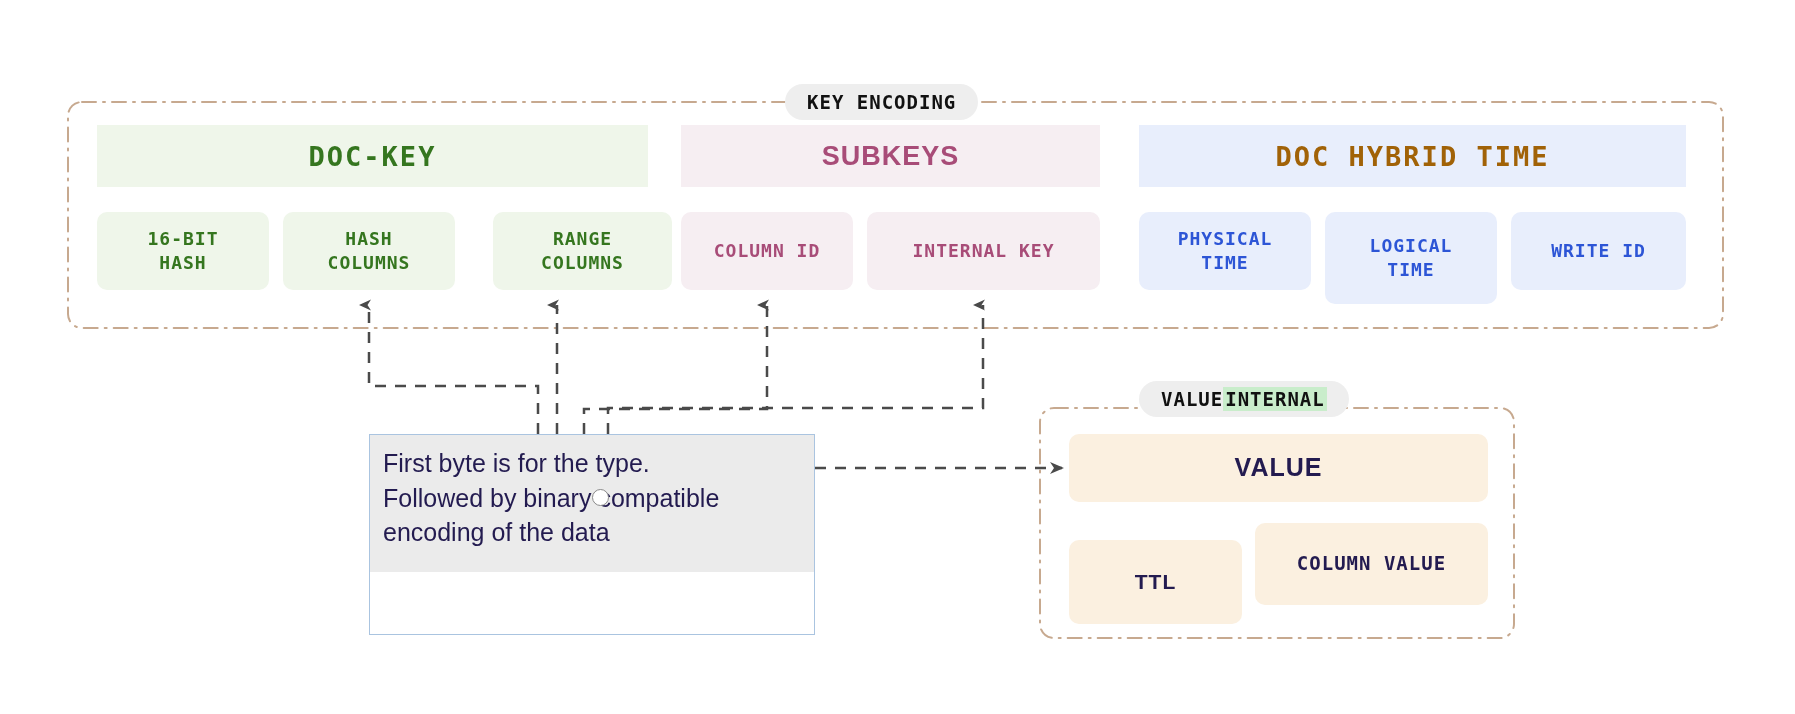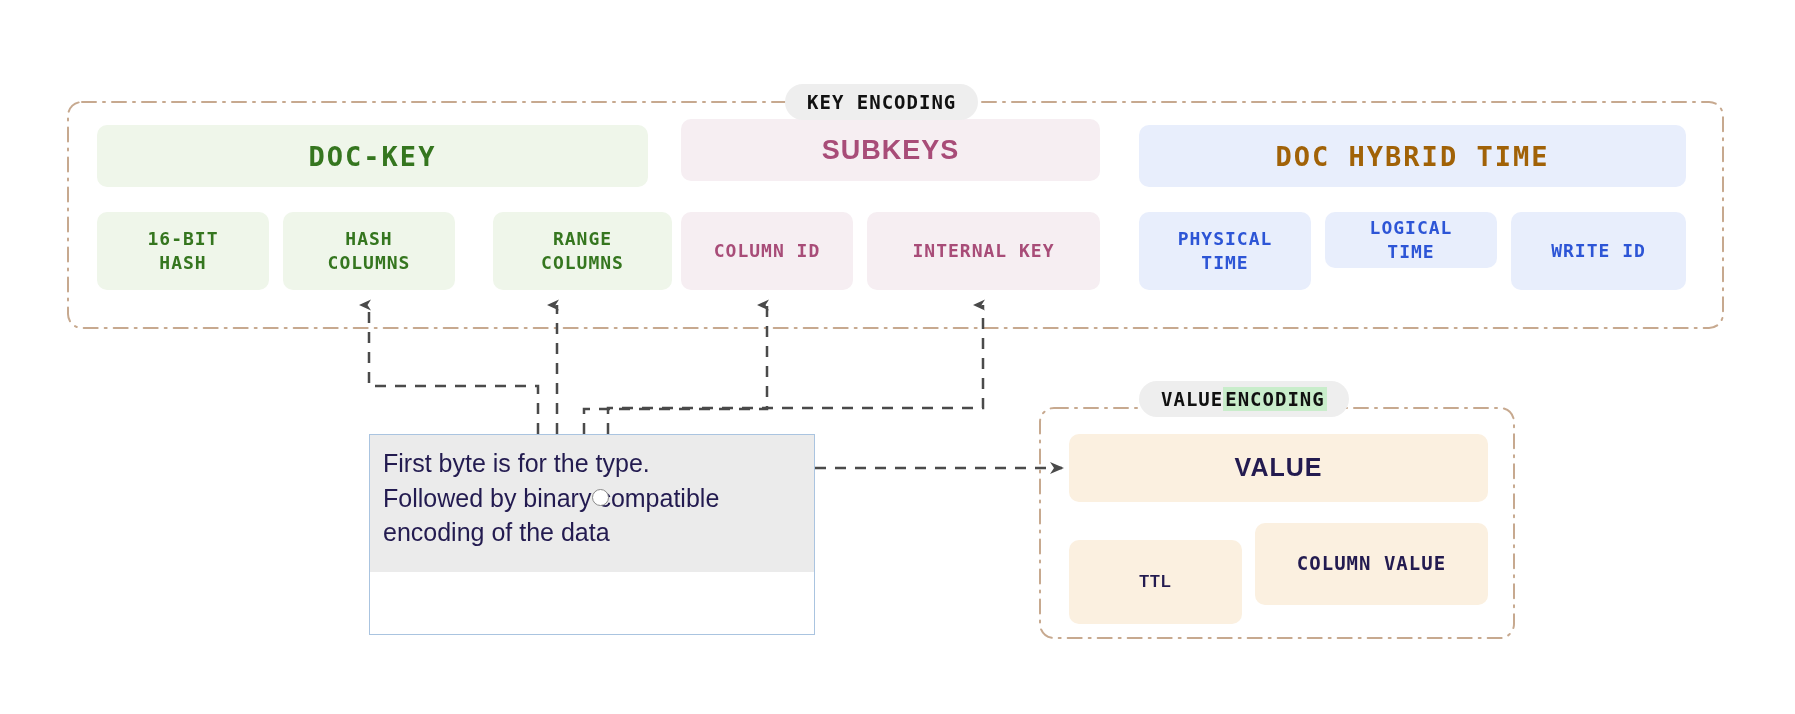--- a/index.html
+++ b/index.html
@@ -78,35 +78,35 @@
     top: 381px;
   }
   .badge .hl {
     background: #c9edcb;
     padding: 1px 2px;
   }
 
   
   .grouphead {
     position: absolute;
-    border-radius: 10px;
+    border-radius: 0;
     display: flex;
     align-items: center;
     justify-content: center;
     font-size: 27px;
     font-weight: bold;
     letter-spacing: 2px;
     box-sizing: border-box;
   }
   .gh-dockey {
     left: 97px; top: 125px; width: 551px; height: 62px;
     background: #eff6ea; color: #35761f;
   }
   .gh-subkeys {
-    left: 681px; top: 119px; width: 419px; height: 62px;
+    left: 681px; top: 125px; width: 419px; height: 62px;
     background: #f6eef2; color: #a84c78;
     font-family: "Liberation Sans", sans-serif;
     letter-spacing: 1px;
   }
   .gh-doctime {
     left: 1139px; top: 125px; width: 547px; height: 62px;
     background: #e8eefc; color: #a16207;
   }
 
   
@@ -130,33 +130,33 @@
 
   
   .lf-hash16   { left: 97px;  top: 212px; width: 172px; height: 78px; align-items: center; }
   .lf-hashcol  { left: 283px; top: 212px; width: 172px; height: 78px; }
   .lf-rangecol { left: 493px; top: 212px; width: 179px; height: 78px; }
   
   .lf-colid    { left: 681px; top: 212px; width: 172px; height: 78px; justify-content: center; }
   .lf-intkey   { left: 867px; top: 212px; width: 233px; height: 78px; }
   
   .lf-phys     { left: 1139px; top: 212px; width: 172px; height: 78px; }
-  .lf-logi     { left: 1325px; top: 212px; width: 172px; height: 56px; text-align: center; }
+  .lf-logi     { left: 1325px; top: 212px; width: 172px; height: 92px; text-align: center; }
   .lf-write    { left: 1511px; top: 212px; width: 175px; height: 78px; }
 
   
   .lf-value {
     left: 1069px; top: 434px; width: 419px; height: 68px;
     font-family: "Liberation Sans", sans-serif;
     font-size: 25px; letter-spacing: 1px;
   }
   .lf-ttl {
     left: 1069px; top: 540px; width: 173px; height: 84px;
     font-family: "Liberation Sans", sans-serif;
-    font-size: 16px; letter-spacing: 1px;
+    font-size: 21px; letter-spacing: 1px;
   }
   .lf-colvalue {
     left: 1255px; top: 523px; width: 233px; height: 82px;
     font-size: 19px;
   }
 
   
   .pv {
     position: absolute;
     left: 369px;
@@ -269,21 +269,21 @@
   </div>
 
   <div class="panel panel-value" style="border: none;">
       <svg class="edge" width="478" height="234">
         <path d="M 16,2 H 462 A 14,14 0 0 1 476,16 V 218 A 14,14 0 0 1 462,232 H 16 A 14,14 0 0 1 2,218 V 16 A 14,14 0 0 1 16,2 Z" fill="none" stroke="#c7a98f" stroke-width="2" stroke-dasharray="14,7,2,7" stroke-linecap="round"></path>
       </svg>
     </div>
 
   <div class="badge badge-value">
     <span>VALUE </span>
-      <span class="hl">ENCODING</span>
+      <span class="hl">INTERNAL</span>
   </div>
 
   <div class="leaf cream lf-value">
     <span>VALUE</span>
   </div>
   <div class="leaf cream lf-ttl">
     <span>TTL</span>
   </div>
   <div class="leaf cream lf-colvalue">
     <span>COLUMN VALUE</span>

